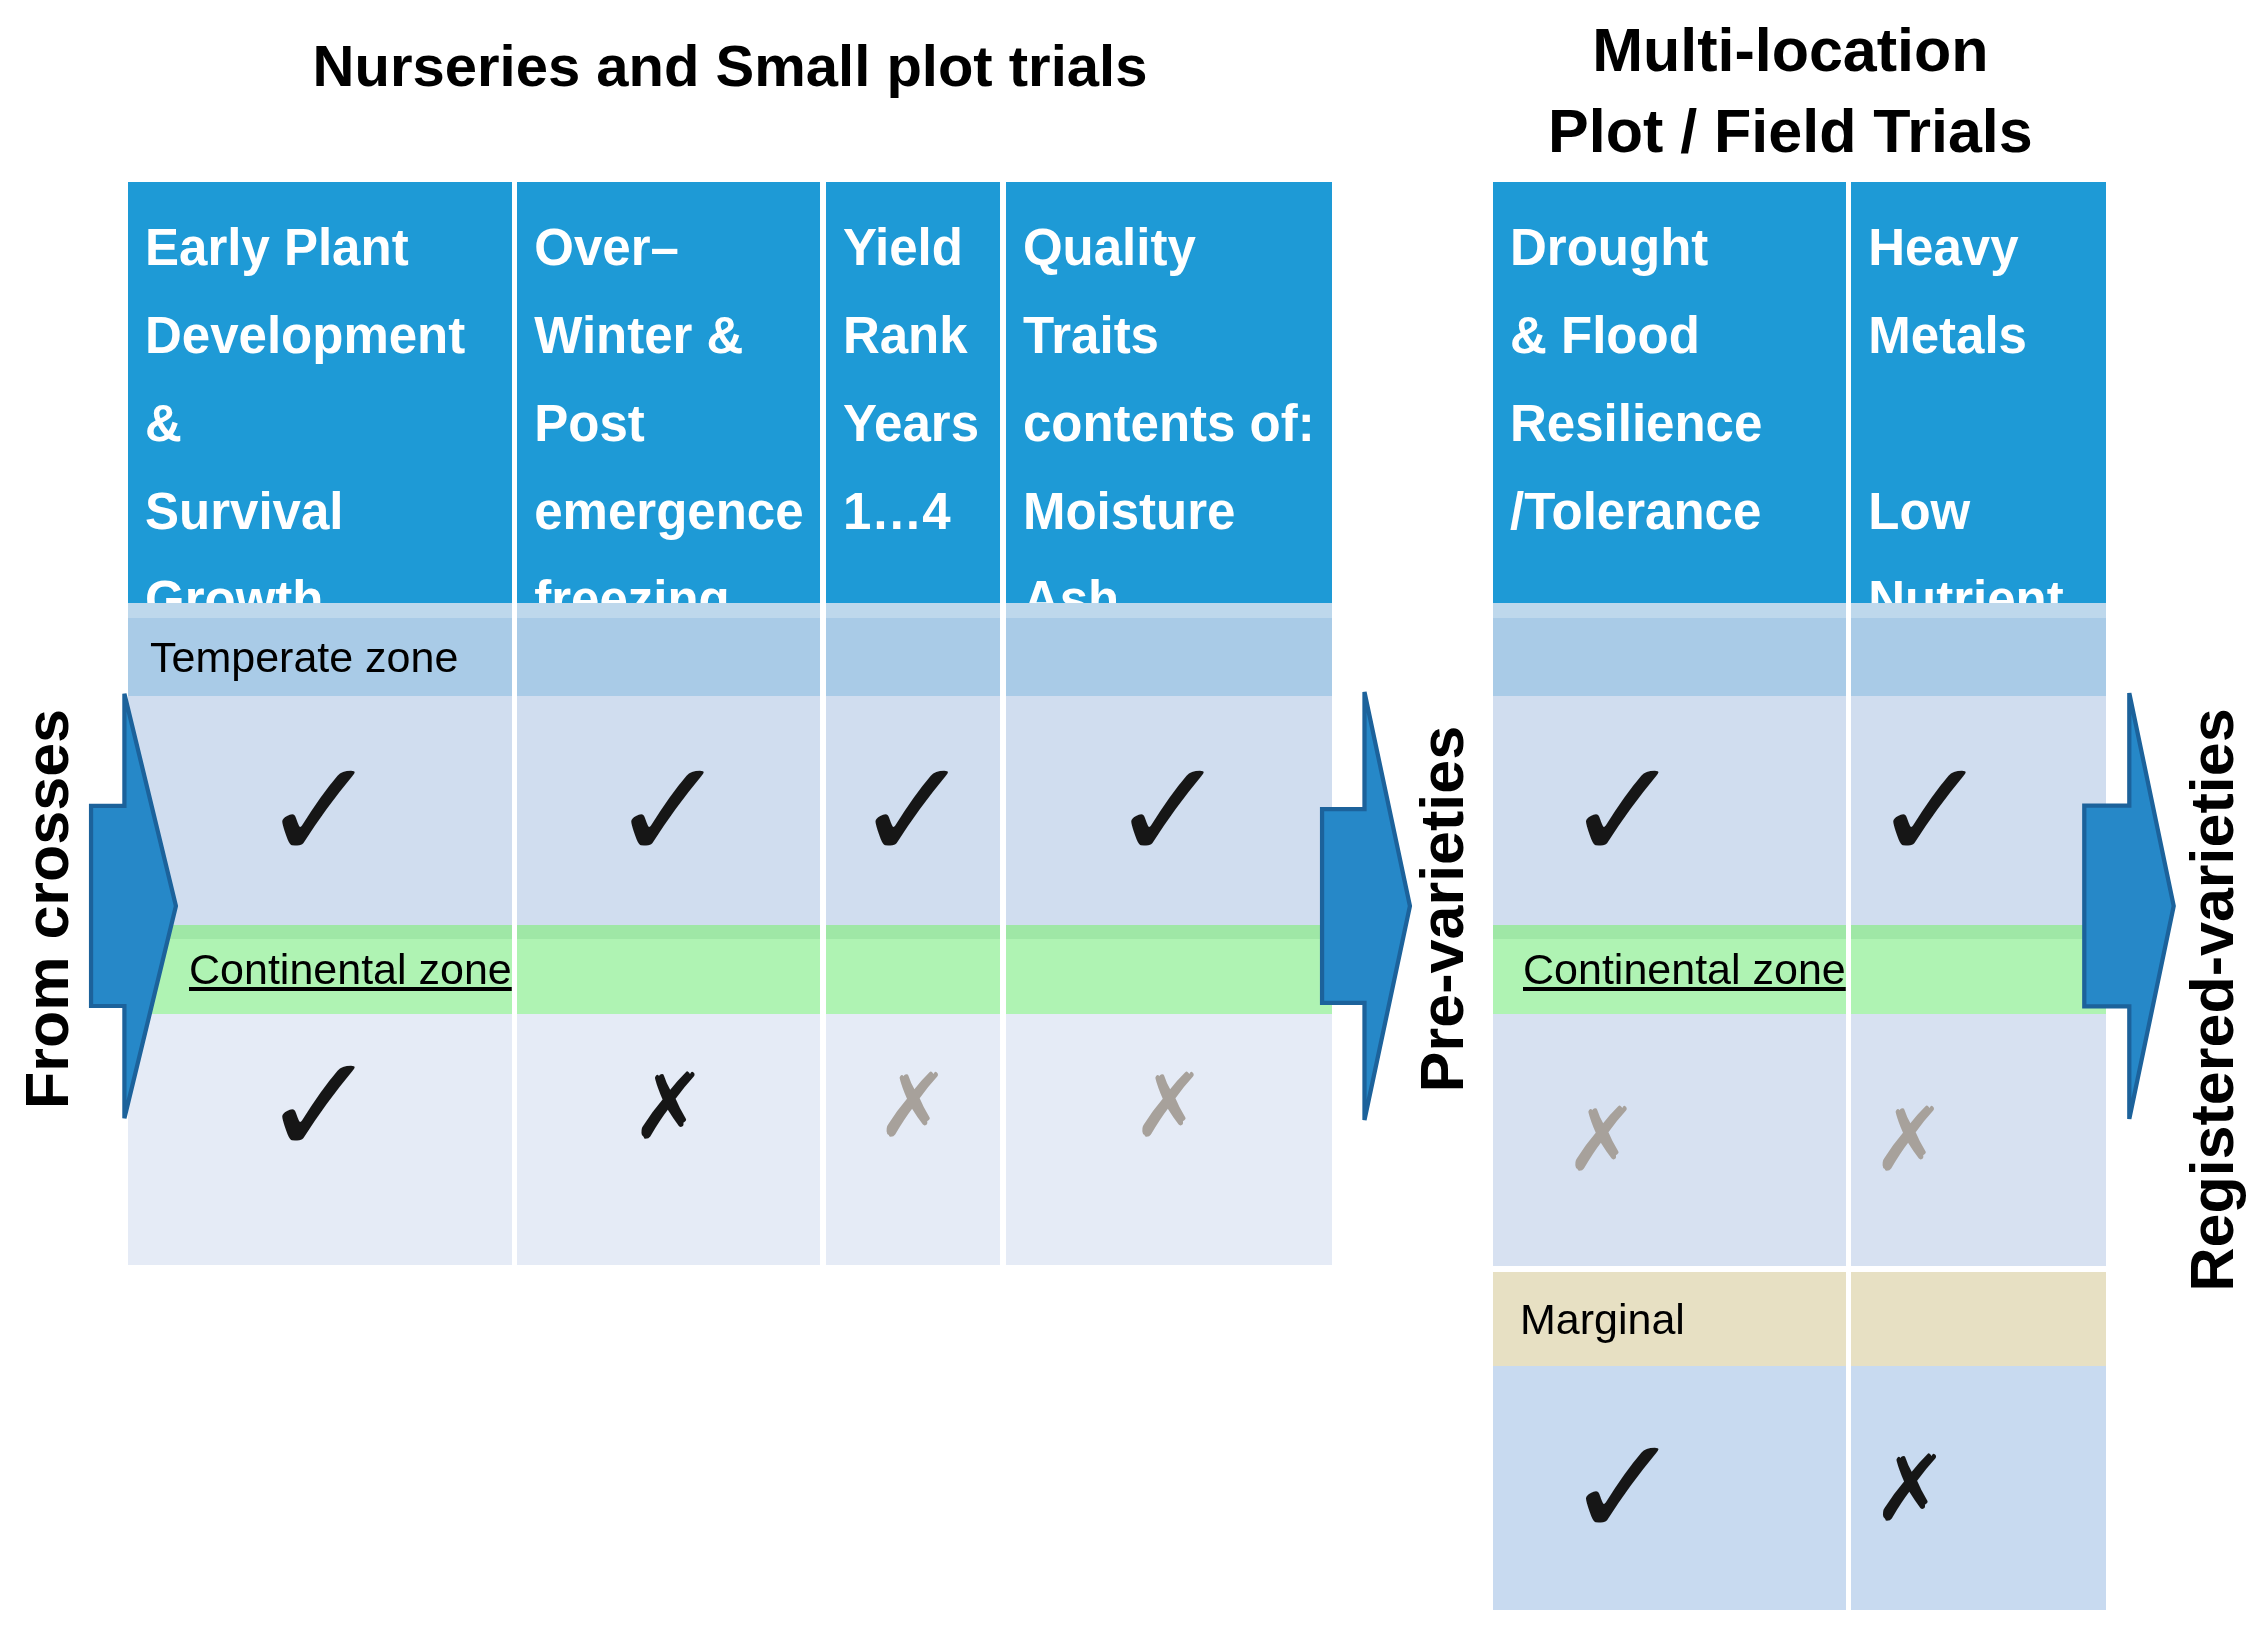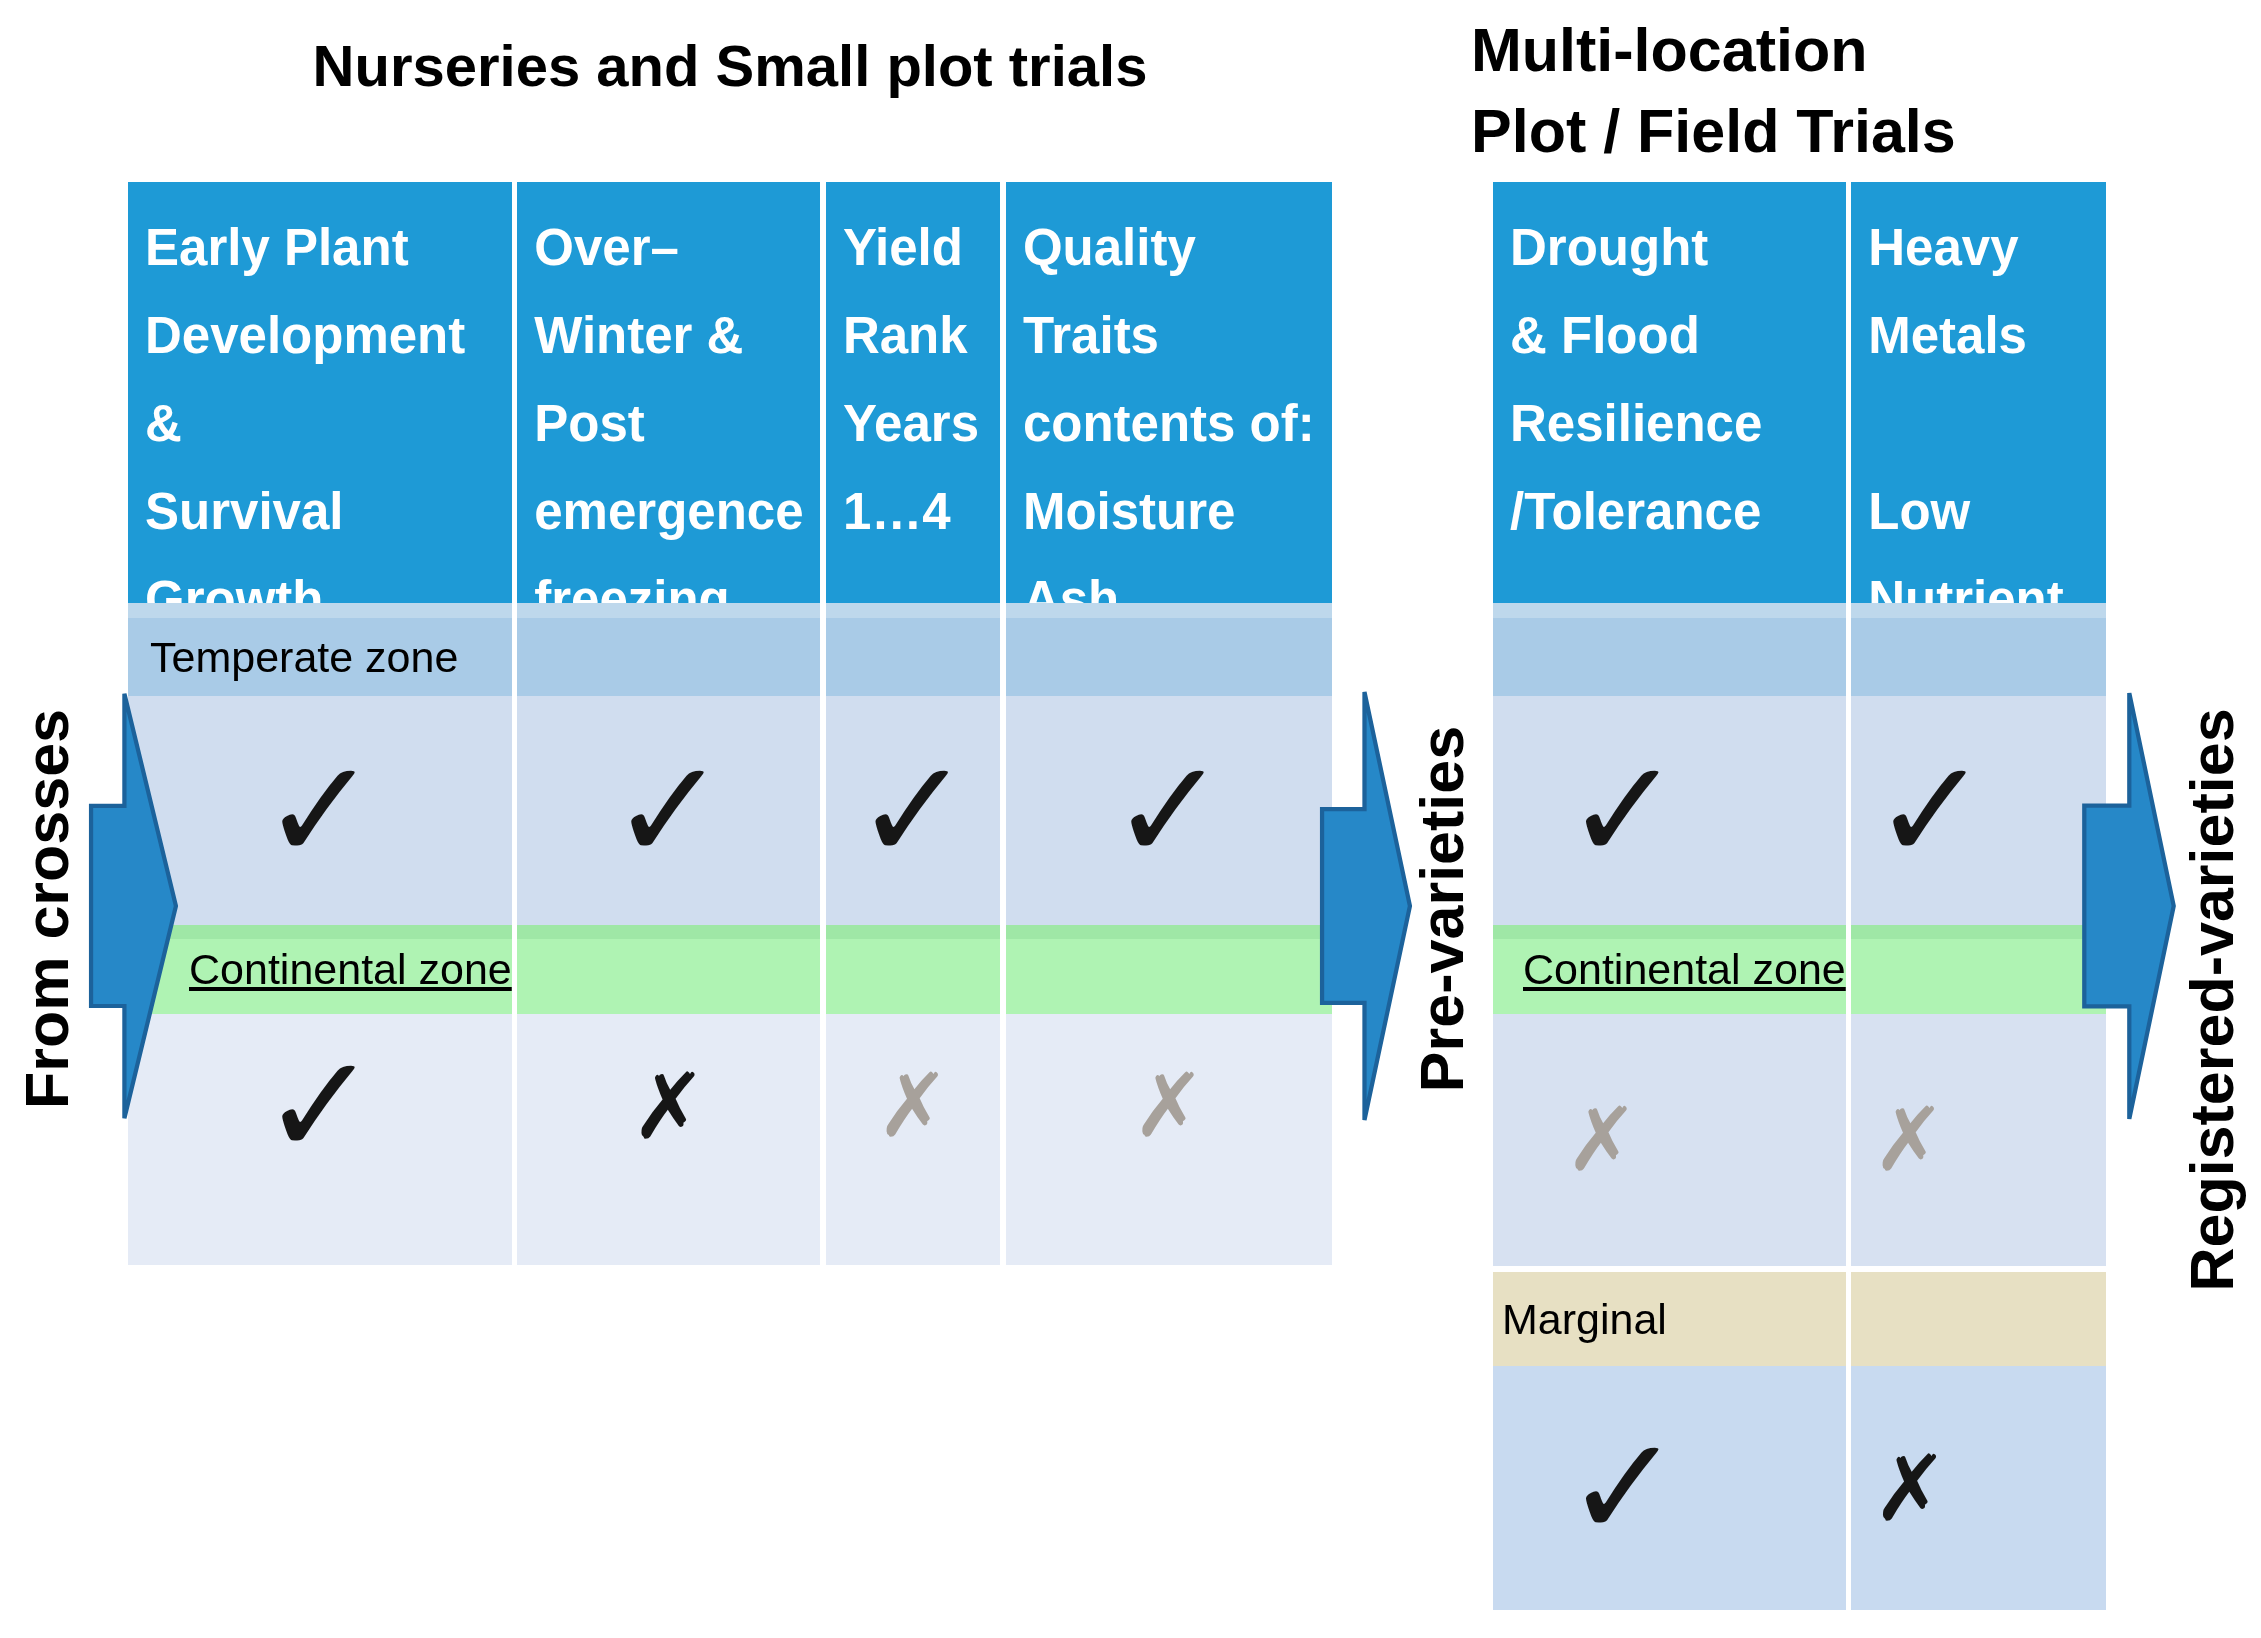--- a/index.html
+++ b/index.html
@@ -3,21 +3,21 @@
 <meta charset="utf-8">
 <style>
   html,body{margin:0;padding:0;background:#ffffff;}
   .page{
     position:relative;width:2261px;height:1638px;background:#ffffff;overflow:hidden;
     font-family:"Liberation Sans","DejaVu Sans",sans-serif;color:#000;border-radius:22px;
   }
   
   .sec-title{position:absolute;font-weight:bold;color:#000;white-space:pre-line;}
   .title-left{left:128px;top:32px;width:1204px;text-align:center;font-size:58px;line-height:67px;}
-  .title-right{left:1471px;top:9.7px;font-size:61px;line-height:81px;text-align:left;}
+  .title-right{left:1548px;top:9.7px;font-size:61px;line-height:81px;text-align:center;}
   
   .tbl{position:absolute;top:182px;display:grid;column-gap:5.5px;row-gap:0;background:transparent;z-index:1;}
   .tbl-left{left:128px;width:1204px;grid-template-columns:575fr 530fr 305fr 570fr;
             grid-template-rows:421px 15px 78px 229px 89px 251px;}
   .tbl-right{left:1493px;width:613px;grid-template-columns:509fr 499fr;
              grid-template-rows:421px 15px 78px 229px 89px 258px 94px 244px;}
   .th{
     background:var(--header_blue);color:#fff;font-weight:bold;
     font-size:51px;line-height:88px;white-space:pre-line;
     padding:22px 8.5px 0 17px;box-sizing:border-box;overflow:hidden;
@@ -26,21 +26,21 @@
   .band{display:flex;align-items:center;overflow:visible;}
   .band-temp{background:var(--temperate_band);align-items:center;}
   .band-green{background:linear-gradient(180deg,var(--continental_edge) 0 16%,var(--continental_band) 16%);text-decoration:underline;}
   .band-tan{background:var(--marginal_band);}
   .band .zlabel{
     font-size:43px;font-weight:normal;color:#000;white-space:nowrap;
     position:relative;z-index:2;padding-left:22px;
   }
   .pad-cont .zlabel{padding-left:61px;}
   .tbl-right .pad-cont .zlabel{padding-left:30px;}
-  .pad-marg .zlabel{padding-left:9px;}
+  .pad-marg .zlabel{padding-left:27px;}
   .cell{display:flex;align-items:center;justify-content:center;box-sizing:border-box;}
   .row-check{background:var(--check_row);}
   .row-bottomL{background:var(--bottom_row_left);padding-bottom:67px;}
   .row-grayR{background:var(--gray_row_right);border-bottom:6px solid #fff;}
   .row-bottomR{background:var(--bottom_row_right);}
   .tbl-right .cell{justify-content:flex-start;}
   .tbl-right .cell.c1{padding-left:72px;}
   .tbl-right .cell.c2{padding-left:21px;}
   
   .mark{font-family:"DejaVu Sans",sans-serif;font-weight:bold;line-height:1;color:var(--mark_black);}

